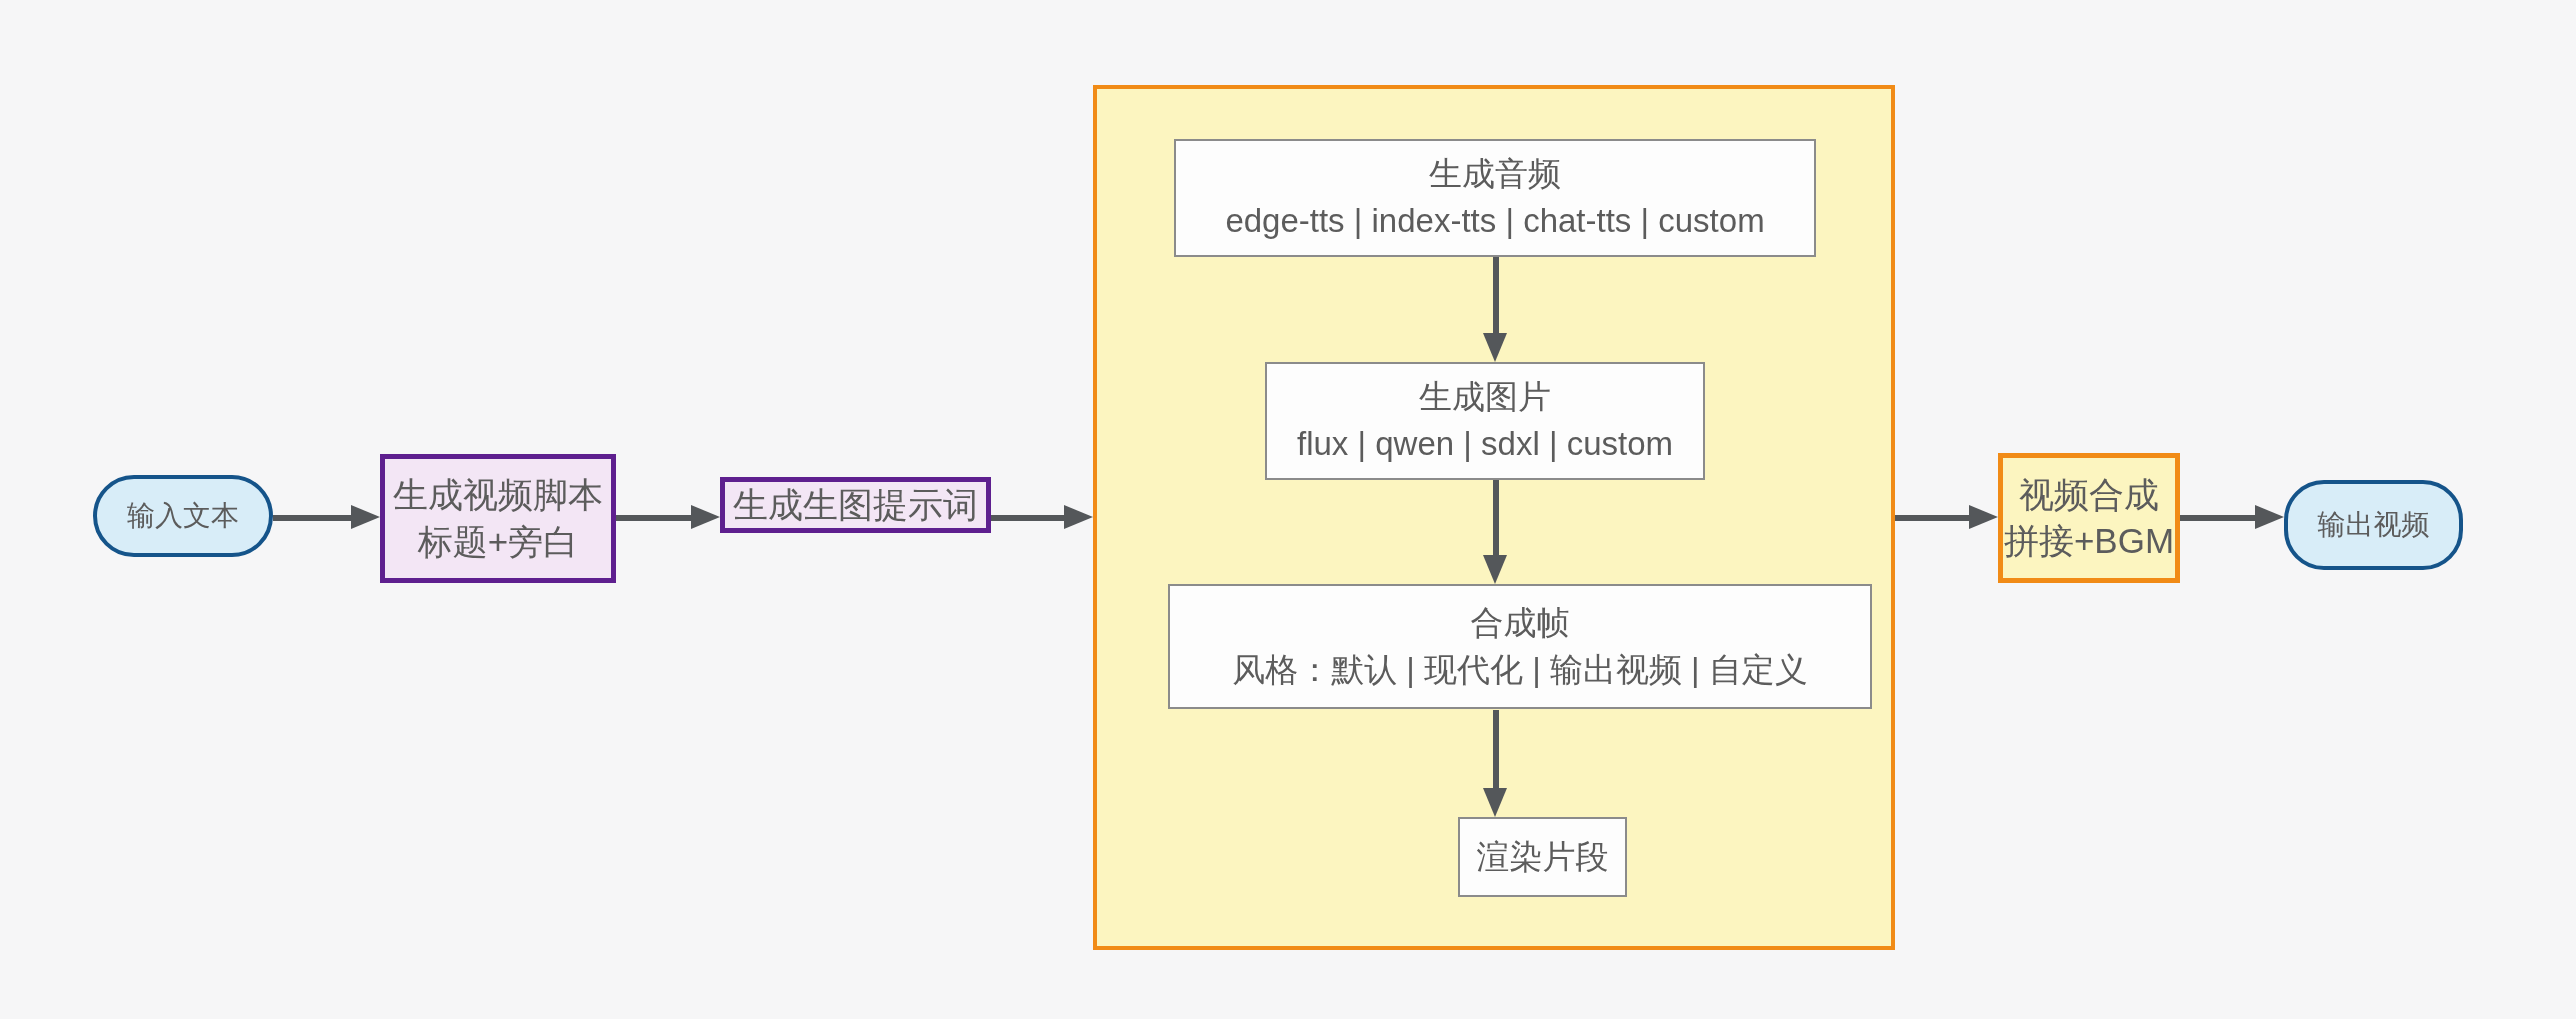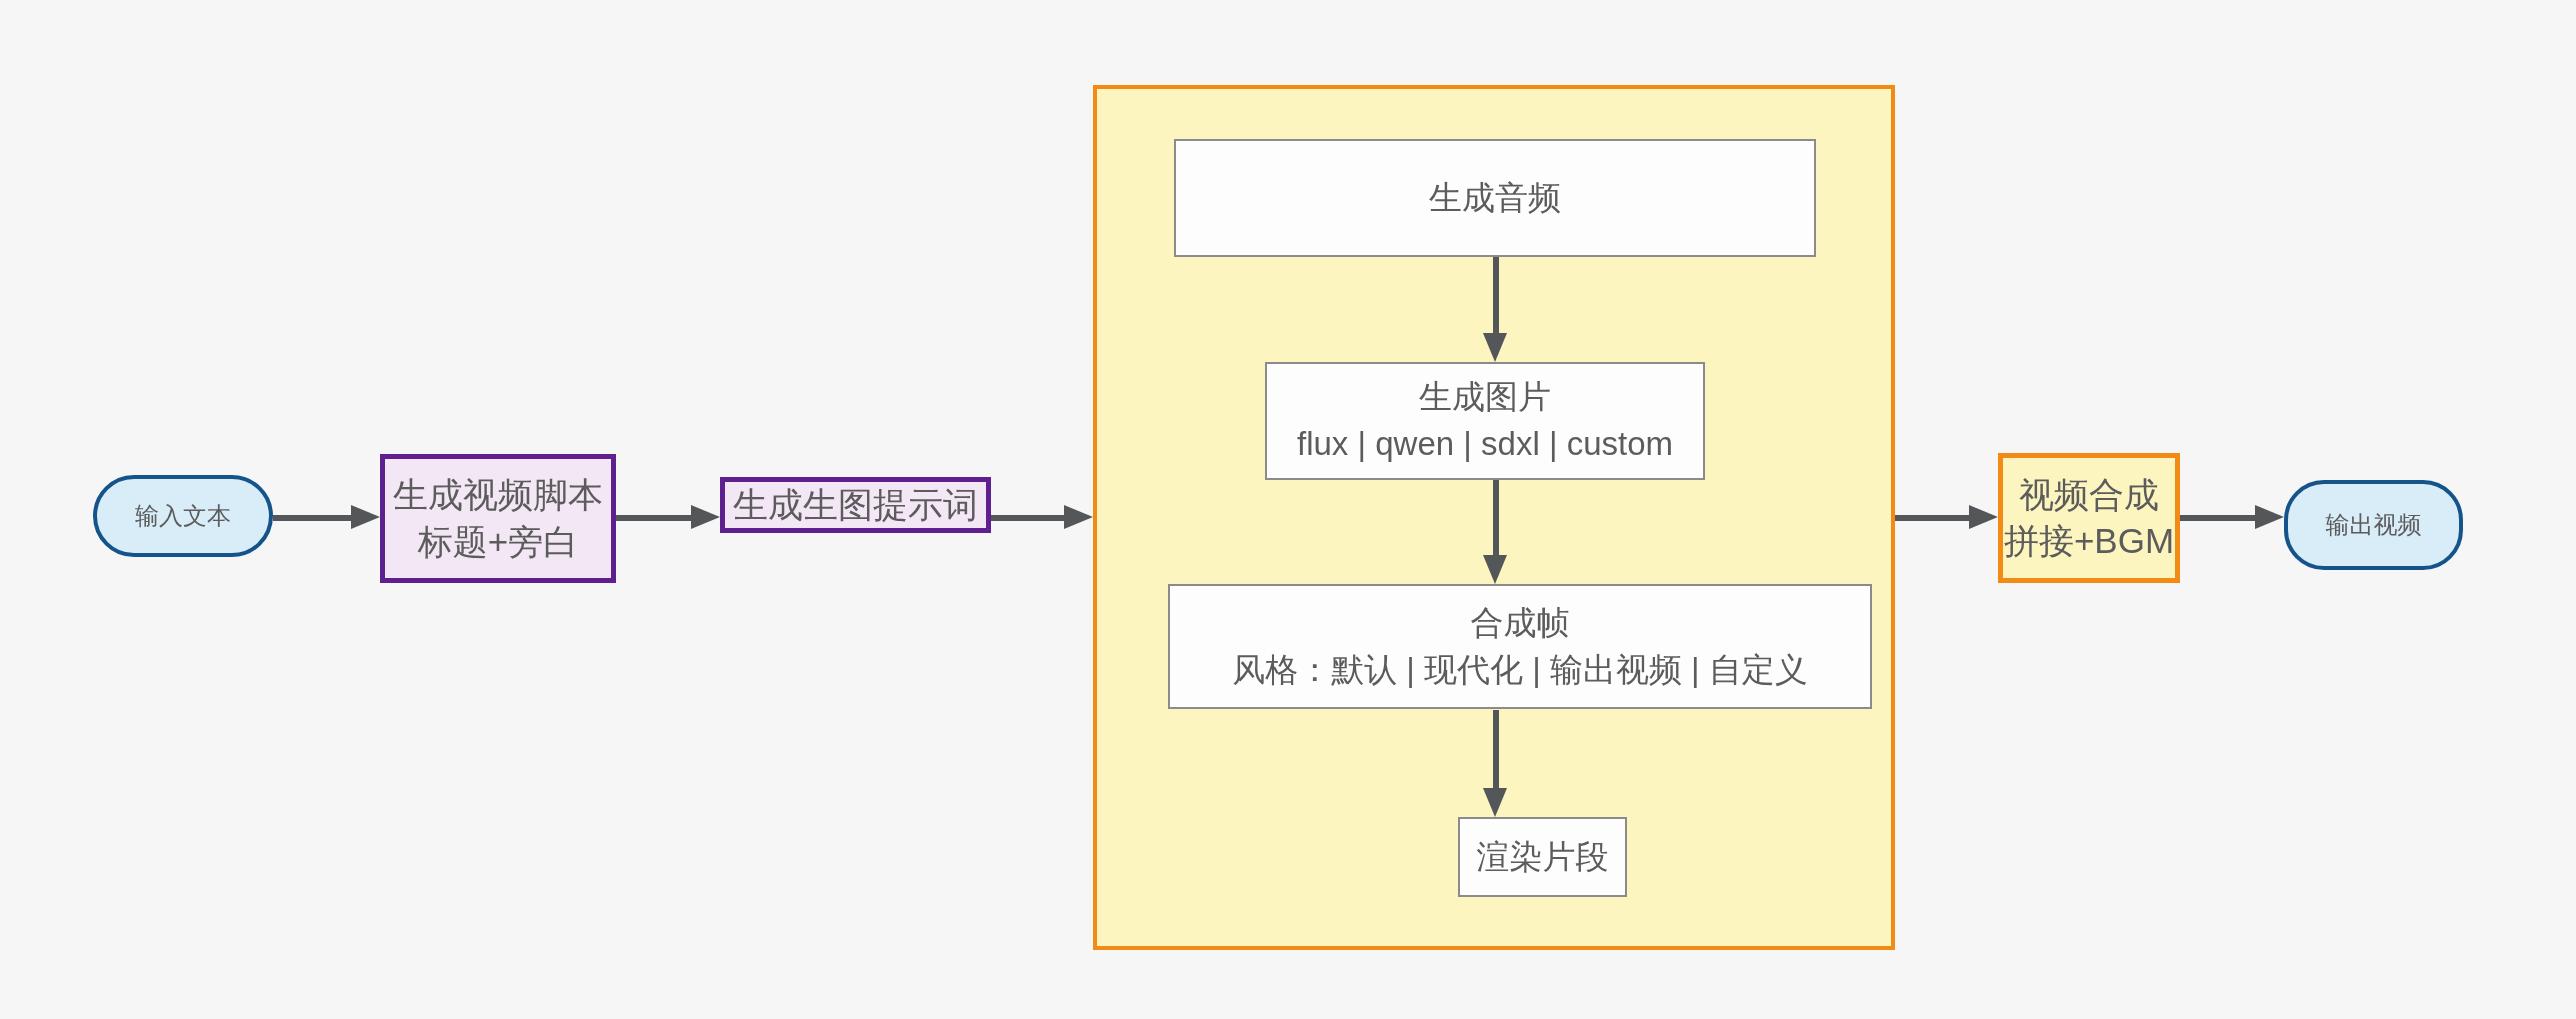--- a/index.html
+++ b/index.html
@@ -28,21 +28,21 @@
     position:absolute;
     display:flex;flex-direction:column;
     align-items:center;justify-content:center;
     text-align:center;
     color:var(--text);
   }
   .stadium{
     background:var(--blue-fill);
     border:4.5px solid var(--blue-border);
     border-radius:44px;
-    font-size:24px;
+    font-size:28px;
   }
   .purple-box{
     background:var(--purple-fill);
     border:5.5px solid var(--purple-border);
     font-size:35px;
     line-height:1.32;
   }
   .white-box{
     background:var(--white-fill);
     border:2.7px solid var(--gray-border);
@@ -107,20 +107,21 @@
     <span>生成生图提示词</span>
   </div>
 
   <div>
     <div class="hline" style="left:991px;top:515px;width:75px;"></div>
     <div class="head-right" style="left:1064px;top:505px;"></div>
   </div>
 
   <div class="node white-box" style="left:1174px;top:139px;width:642px;height:118px;">
     <span>生成音频</span>
+    <span>edge-tts | index-tts | chat-tts | custom</span>
   </div>
 
   <div>
     <div class="vline" style="left:1493px;top:257px;height:77px;"></div>
     <div class="head-down" style="left:1483px;top:333px;"></div>
   </div>
 
   <div class="node white-box" style="left:1265px;top:362px;width:440px;height:118px;">
     <span>生成图片</span>
     <span>flux | qwen | sdxl | custom</span>

